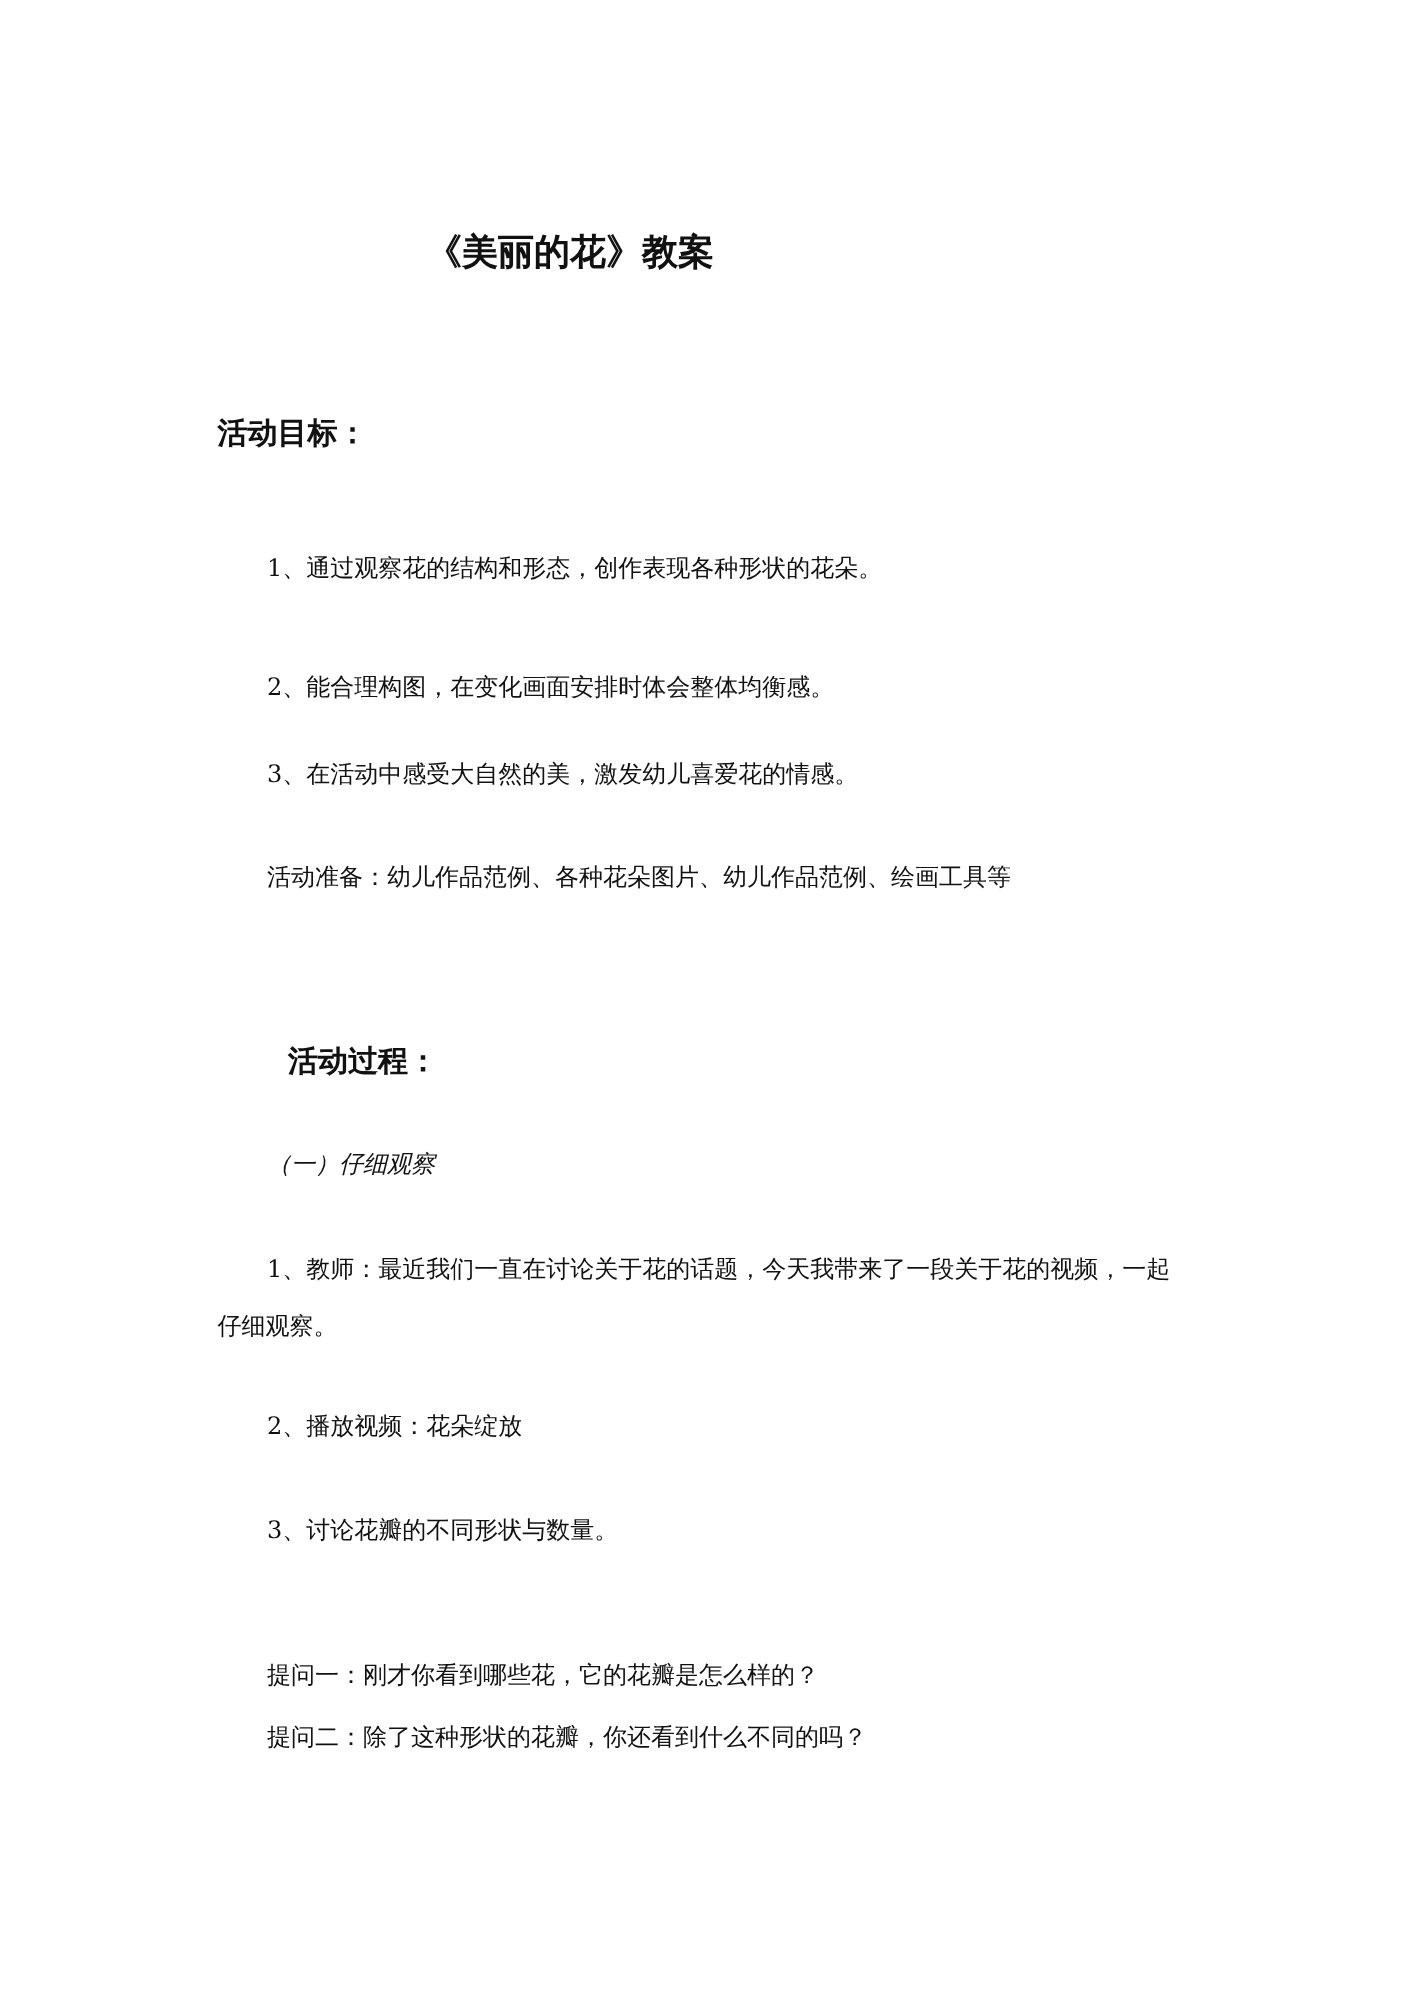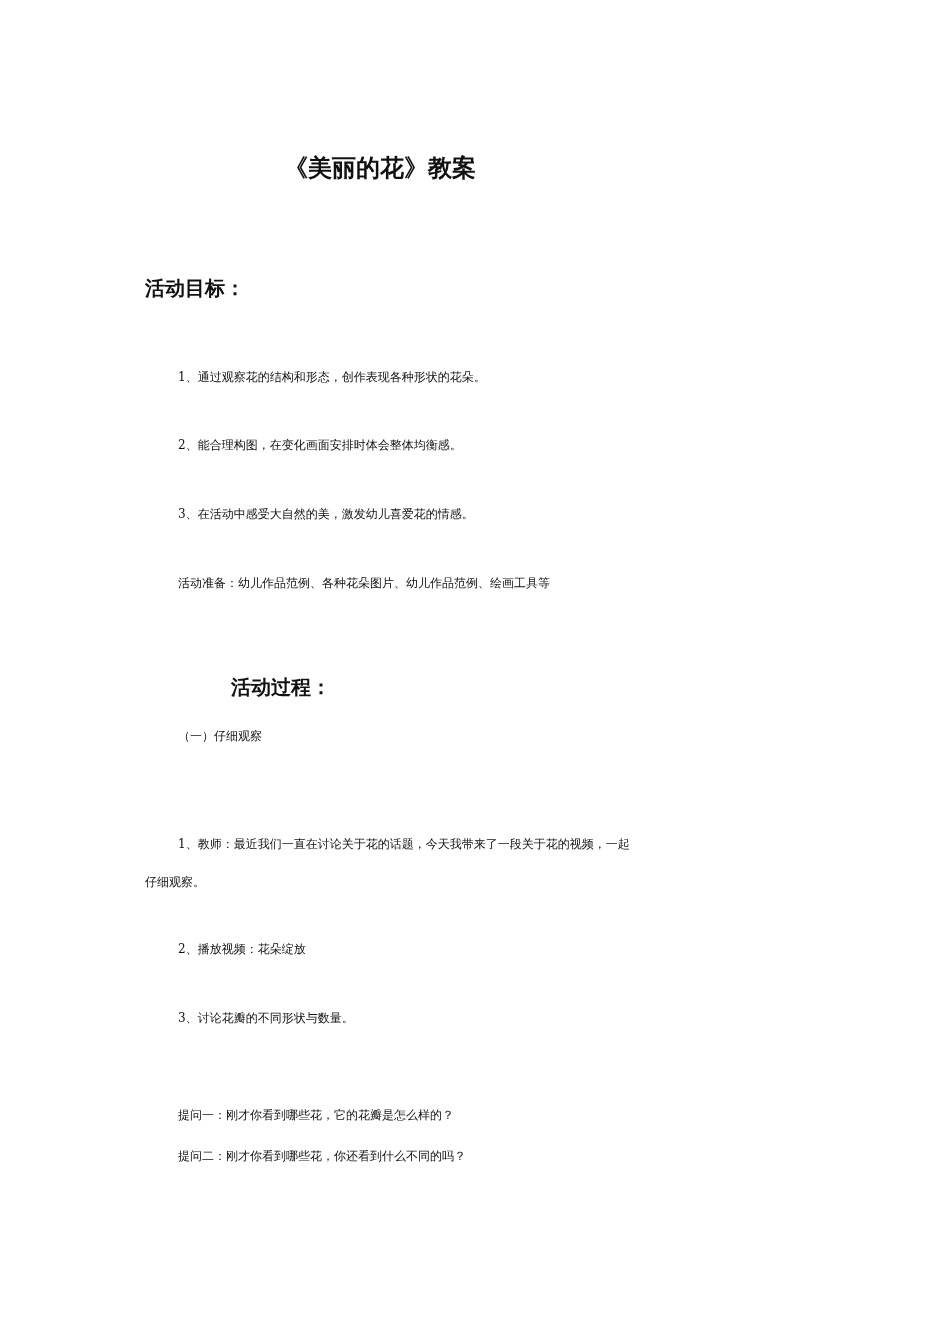--- a/index.html
+++ b/index.html
@@ -2,38 +2,38 @@
 <html><head>
   <meta charset="utf-8">
   <style>
     html, body { margin: 0; padding: 0; background: #ffffff; }
     body { width: 950px; height: 1344px; position: relative; overflow: hidden;
            font-family: "DejaVu Serif", "Liberation Serif", serif; color: #111; }
     .abs { position: absolute; white-space: nowrap; }
     .title { left: 0; width: 760px; top: 152px; text-align: center; font-size: 24px; font-weight: bold;
              font-family: "DejaVu Sans", "Liberation Sans", sans-serif; }
     .h2 { font-size: 20px; font-weight: bold; font-family: "DejaVu Sans", "Liberation Sans", sans-serif; }
-    .p { font-size: 12px; }
+    .p { font-size: 16px; }
   </style>
 </head>
 <body>
 
 <div class="abs title">《美丽的花》教案</div>
 
 <div class="abs h2" style="left:145px; top:275px;text-align:center;">活动目标：</div>
 
 <div class="abs p" style="left:178px; top:369px;">1、通过观察花的结构和形态，创作表现各种形状的花朵。</div>
-<div class="abs p" style="left:178px; top:437px;">2、能合理构图，在变化画面安排时体会整体均衡感。</div>
+<div class="abs p" style="left:178px; top:448px;">2、能合理构图，在变化画面安排时体会整体均衡感。</div>
 <div class="abs p" style="left:178px; top:506px;">3、在活动中感受大自然的美，激发幼儿喜爱花的情感。</div>
 
 <div class="abs p" style="left:178px; top:575px;">活动准备：幼儿作品范例、各种花朵图片、幼儿作品范例、绘画工具等</div>
 
-<div class="abs h2" style="left:192px; top:674px;margin-left:39px;">活动过程：</div>
+<div class="abs h2" style="left:192px; top:694px;">活动过程：</div>
 
-<div class="abs p" style="left:178px; top:728px;">（一）仔细观察</div>
+<div class="abs p" style="left:178px; top:766px;font-style:italic;">（一）仔细观察</div>
 
 <div class="abs p" style="left:178px; top:836px;">1、教师：最近我们一直在讨论关于花的话题，今天我带来了一段关于花的视频，一起</div>
 <div class="abs p" style="left:145px; top:874px;">仔细观察。</div>
 
 <div class="abs p" style="left:178px; top:941px;text-align:center;">2、播放视频：花朵绽放</div>
 <div class="abs p" style="left:178px; top:1010px;">3、讨论花瓣的不同形状与数量。</div>
 <div class="abs p" style="left:178px; top:1079px;margin-top:28px;">提问一：刚才你看到哪些花，它的花瓣是怎么样的？</div>
-<div class="abs p" style="left:178px; top:1148px;">提问二：刚才你看到哪些花，你还看到什么不同的吗？</div>
+<div class="abs p" style="left:178px; top:1148px;">提问二：除了这种形状的花瓣，你还看到什么不同的吗？</div>
 
 </body></html>

